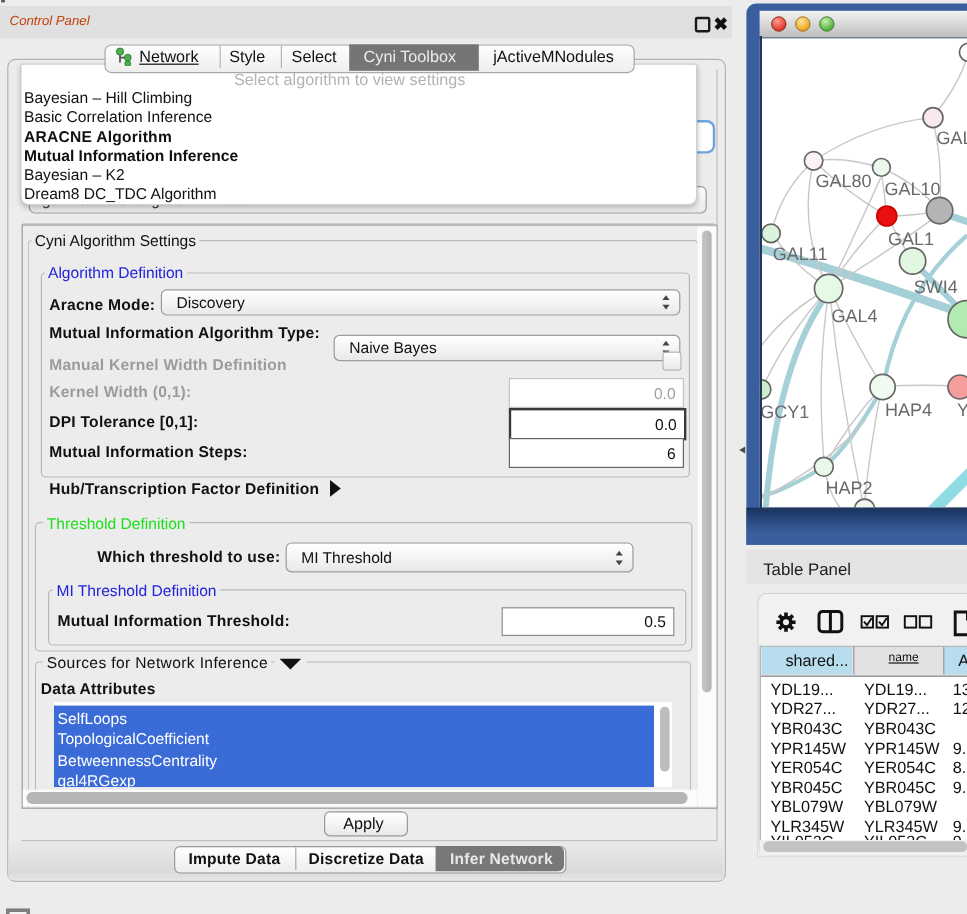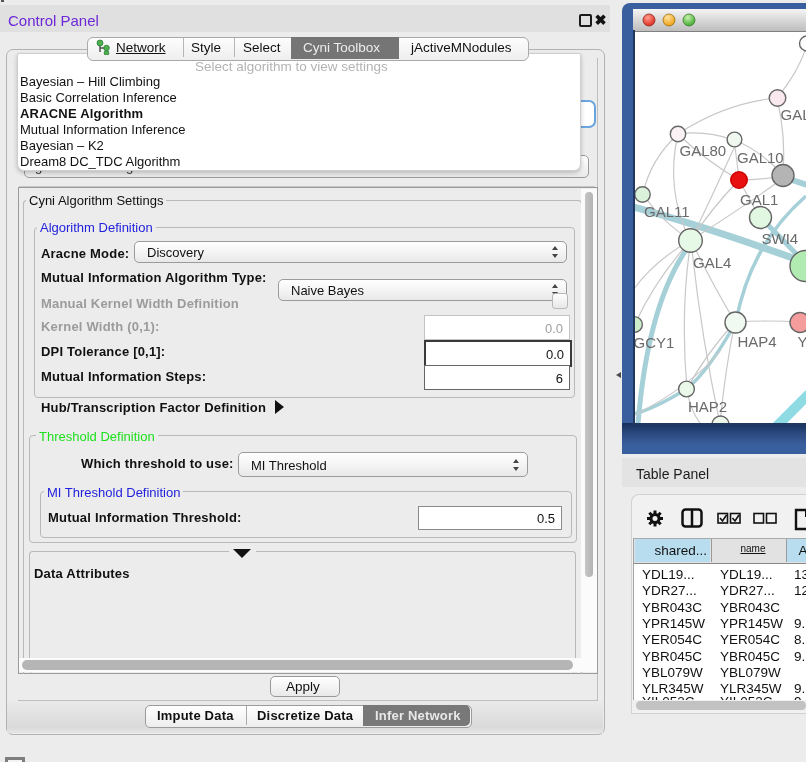--- a/index.html
+++ b/index.html
@@ -23,21 +23,21 @@
   .tf{position:absolute;background:#fff;font-size:13px;text-align:right;}
   .tf span{position:absolute;right:6px;top:50%;transform:translateY(-50%);}
 </style>
 </head>
 <body>
 <div id="root">
 
   <div class="abs" style="left:1px;top:0;width:3px;height:2px;background:#555;"></div>
 
   <div class="abs" style="left:0;top:5px;width:610px;height:27px;background:#e0e0e0;"></div>
-  <div class="lbl" style="left:8px;top:12px;font-size:15px;color:#6d28d9;">Control Panel</div>
+  <div class="lbl" style="left:8px;top:12px;font-size:11px;color:#c2410c;font-style:italic;">Control Panel</div>
 
   <div class="abs" style="left:578.5px;top:13.5px;width:9px;height:9px;border:2px solid #1a1a1a;border-radius:2px;"></div>
   <div class="lbl b" style="left:594.5px;top:12px;font-size:14.5px;color:#111;">✖</div>
 
   <div class="abs" style="left:6px;top:49px;width:597px;height:684px;border:1px solid #b2b2b2;border-radius:7px;background:#ececec;"></div>
 
   <div class="abs" style="left:24px;top:155px;width:563px;height:21px;border:1px solid #9b9b9b;border-radius:5px;background:linear-gradient(#fff,#e9e9e9);"></div>
   <div class="lbl" style="left:35px;top:158.5px;color:#333;">galFiltered sif algorithm mode</div>
 
   <div class="abs" style="left:566px;top:100px;width:26px;height:24px;border:2.5px solid #6aa5e0;border-radius:7px;background:#fff;"></div>
@@ -92,24 +92,33 @@
     </div>
 
   <div class="group" style="left:40px;top:491px;width:530px;height:45px;"></div>
   <div class="gtitle" style="left:44px;top:485px;color:#2222dd;">MI Threshold Definition</div>
   <div class="lbl b" style="left:48px;top:510px;">Mutual Information Threshold:</div>
   <div class="tf" style="left:418px;top:506px;width:142px;height:22px;border:1px solid #8a8a8a;color:#111;">
       <span>0.5</span>
     </div>
 
   <div class="group" style="left:29px;top:550.5px;width:545px;height:121px;border-bottom:none;"></div>
+  <div class="gtitle" style="left:36px;top:544.5px;color:#111;letter-spacing:0.3px;">Sources for Network Inference</div>
   <div class="abs" style="left:229px;top:546px;width:27px;height:12px;background:#ececec;"></div>
   <div class="abs" style="left:233px;top:549px;width:0;height:0;border-left:9px solid transparent;border-right:9px solid transparent;border-top:9px solid #111;"></div>
   <div class="lbl b" style="left:34px;top:566px;">Data Attributes</div>
 
+  <div class="abs" style="left:45px;top:585px;width:515px;height:71px;background:#fff;overflow:hidden;">
+    <div class="abs" style="left:0;top:2.5px;width:500px;height:68.5px;background:#3b6bd6;"></div>
+    <div class="lbl" style="left:3px;top:5.5px;color:#fff;">SelfLoops</div>
+    <div class="lbl" style="left:3px;top:23px;color:#fff;">TopologicalCoefficient</div>
+    <div class="lbl" style="left:3px;top:40.5px;color:#fff;">BetweennessCentrality</div>
+    <div class="lbl" style="left:3px;top:58px;color:#fff;">gal4RGexp</div>
+    <div class="abs" style="left:505px;top:4px;width:8px;height:54px;background:#bdbdbd;border-radius:4px;"></div>
+  </div>
 
   <div class="abs" style="left:580.5px;top:188.5px;width:16px;height:483px;background:#fbfbfb;"></div>
   <div class="abs" style="left:585px;top:192px;width:7.5px;height:385px;background:linear-gradient(90deg,#c6c6c6,#b2b2b2);border-radius:4px;"></div>
   <div class="abs" style="left:19px;top:658px;width:562px;height:13.5px;background:#fbfbfb;"></div>
   <div class="abs" style="left:22px;top:659.5px;width:551px;height:10px;background:#b5b5b5;border-radius:5px;"></div>
 
   <div class="abs" style="left:270px;top:676px;width:68px;height:19px;border:1px solid #999;border-radius:5px;background:linear-gradient(#fff,#e9e9e9);"></div>
   <div class="lbl" style="left:286px;top:679px;font-size:13.5px;">Apply</div>
 
   <div class="abs" style="left:145px;top:705px;width:325px;height:21px;border:1px solid #9b9b9b;border-radius:5px;background:linear-gradient(#fff,#ededed);"></div>
@@ -120,21 +129,21 @@
   <div class="lbl b" style="left:375px;top:708px;color:#e8e8e8;">Infer Network</div>
 
   <div class="abs" style="left:5px;top:757px;width:14px;height:12px;border:3px solid #7e7e7e;background:#f3f3f3;"></div>
 
   <div class="abs" style="left:17px;top:53px;width:562px;height:116px;background:#fff;border:1px solid #cfcfcf;
        border-radius:2px 2px 7px 7px;box-shadow:0 2px 4px rgba(0,0,0,0.22);"></div>
   <div class="lbl" style="left:195px;top:59px;font-size:13.5px;color:#b3b3b3;text-align:right;">Select algorithm to view settings</div>
   <div class="lbl" style="left:20px;top:74px;">Bayesian – Hill Climbing</div>
   <div class="lbl" style="left:20px;top:90px;">Basic Correlation Inference</div>
   <div class="lbl b" style="left:20px;top:106px;">ARACNE Algorithm</div>
-  <div class="lbl" style="left:20px;top:122px;">Mutual Information Inference</div>
+  <div class="lbl" style="left:20px;top:122px;font-weight:bold;">Mutual Information Inference</div>
   <div class="lbl" style="left:20px;top:138px;">Bayesian – K2</div>
   <div class="lbl" style="left:20px;top:154px;">Dream8 DC_TDC Algorithm</div>
 
   <div class="abs" style="left:87px;top:37px;width:440px;height:21.5px;border:1px solid #a9a9a9;border-radius:6px;background:linear-gradient(#fdfdfd,#eee);"></div>
   <div class="abs" style="left:183px;top:38px;width:1px;height:19px;background:#b5b5b5;"></div>
   <div class="abs" style="left:234px;top:38px;width:1px;height:19px;background:#b5b5b5;"></div>
   <div class="abs" style="left:291px;top:37px;width:108px;height:21.5px;background:#757575;"></div>
   <svg class="abs" style="left:96px;top:39px;" width="15" height="16">
     <line x1="4" y1="5" x2="4" y2="13" stroke="#555" stroke-width="1.5"></line>
     <line x1="4" y1="9" x2="10" y2="9" stroke="#555" stroke-width="1.5"></line>

